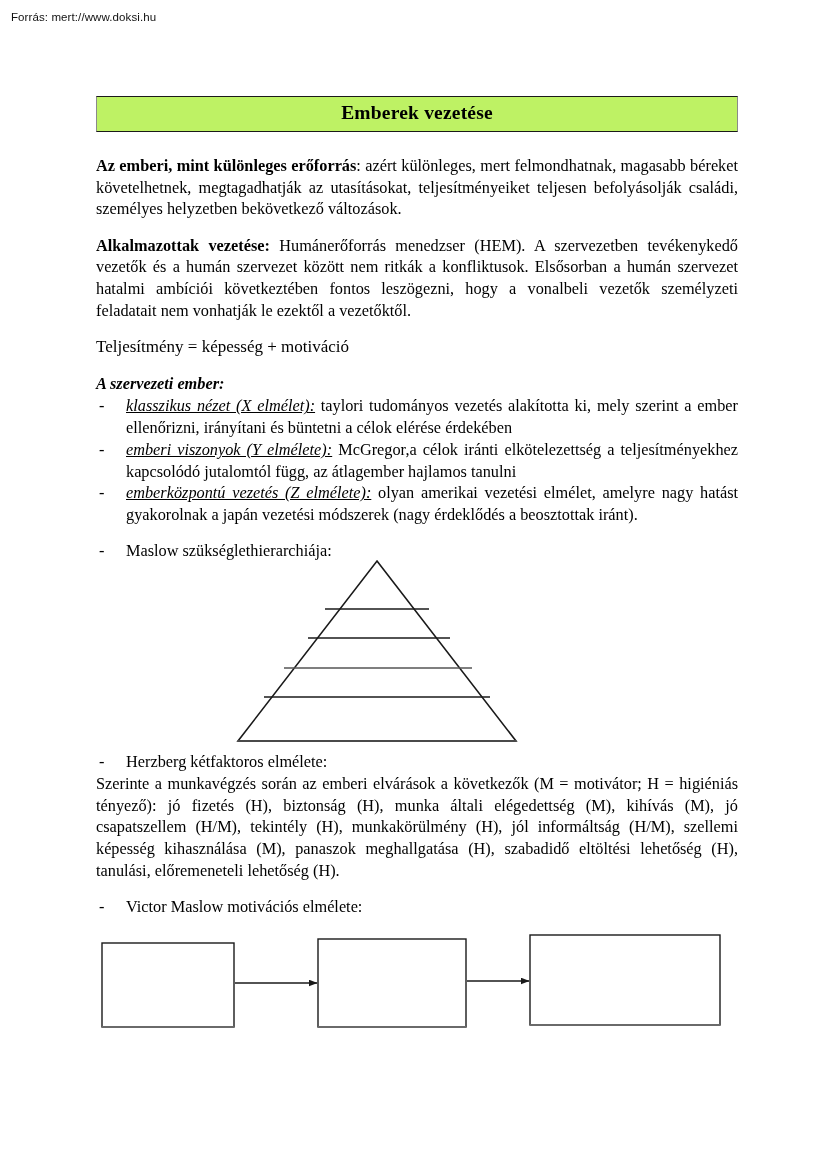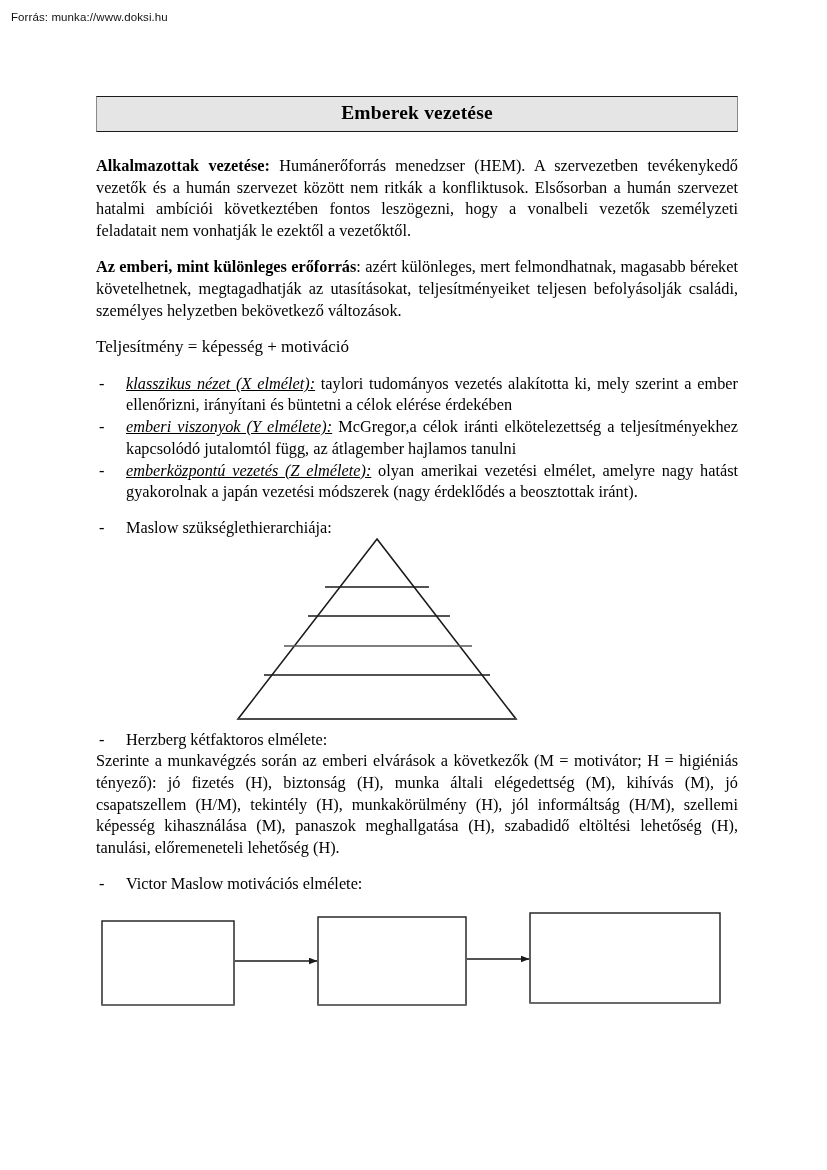--- a/index.html
+++ b/index.html
@@ -39,21 +39,21 @@
 
   .content {
     position: absolute;
     left: 96px;
     top: 96px;
     width: 642px;
   }
 
   
   .title-bar {
-    background: #e5e5e5;
+    background: #bef264;
     border-top: 1.5px solid #1a1a1a;
     border-bottom: 1.5px solid #1a1a1a;
     border-left: 1px solid #8a8a8a;
     border-right: 1px solid #8a8a8a;
     text-align: center;
     padding: 5px 0 7px 0;
     margin-bottom: 23px;
   }
   .title-bar .title-text {
     font-weight: bold;
@@ -143,34 +143,35 @@
     position: absolute;
     left: 0px;
     top: 0px;
   }
 </style>
 </head>
 <body>
 
 <div class="page">
 
-  <div class="source-banner">Forrás: munka://www.doksi.hu</div>
+  <div class="source-banner">Forrás: mert://www.doksi.hu</div>
 
   <div class="content">
 
     <div class="title-bar">
       <span class="title-text">Emberek vezetése</span>
     </div>
 
+    <p class="para"><span class="lead">Az emberi, mint különleges erőforrás</span><span>: azért különleges, mert felmondhatnak, magasabb béreket követelhetnek, megtagadhatják az utasításokat, teljesítményeiket teljesen befolyásolják családi, személyes helyzetben bekövetkező változások.</span></p>
+
     <p class="para"><span class="lead">Alkalmazottak vezetése:</span><span> Humánerőforrás menedzser (HEM). A szervezetben tevékenykedő vezetők és a humán szervezet között nem ritkák a konfliktusok. Elsősorban a humán szervezet hatalmi ambíciói következtében fontos leszögezni, hogy a vonalbeli vezetők személyzeti feladatait nem vonhatják le ezektől a vezetőktől.</span></p>
 
-    <p class="para"><span class="lead">Az emberi, mint különleges erőforrás</span><span>: azért különleges, mert felmondhatnak, magasabb béreket követelhetnek, megtagadhatják az utasításokat, teljesítményeiket teljesen befolyásolják családi, személyes helyzetben bekövetkező változások.</span></p>
-
     <div class="plain-line">Teljesítmény = képesség + motiváció</div>
 
+    <h3 class="sub">A szervezeti ember:</h3>
 
     <ul class="dash-list">
       <li><span class="dash">-</span><span class="em-term">klasszikus nézet (X elmélet):</span><span> taylori tudományos vezetés alakította ki, mely szerint a ember ellenőrizni, irányítani és büntetni a célok elérése érdekében</span></li>
       <li><span class="dash">-</span><span class="em-term">emberi viszonyok (Y elmélete):</span><span> McGregor,a célok iránti elkötelezettség a teljesítményekhez kapcsolódó jutalomtól függ, az átlagember hajlamos tanulni</span></li>
       <li><span class="dash">-</span><span class="em-term">emberközpontú vezetés (Z elmélete):</span><span> olyan amerikai vezetési elmélet, amelyre nagy hatást gyakorolnak a japán vezetési módszerek (nagy érdeklődés a beosztottak iránt).</span></li>
     </ul>
 
 
     <div class="dash-row"><span class="dash">-</span><span class="label-i">Maslow szükséglethierarchiája:</span></div>
 

